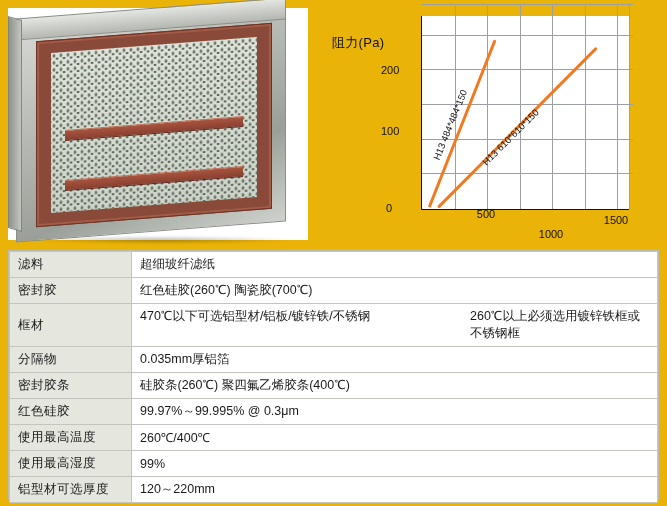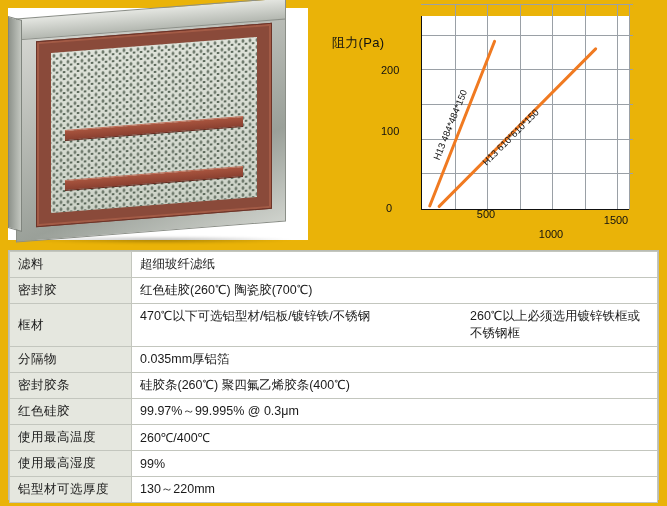--- a/index.html
+++ b/index.html
@@ -229,19 +229,19 @@
         <tr>
           <td class="k">使用最高温度</td>
           <td class="v">260℃/400℃</td>
         </tr>
         <tr>
           <td class="k">使用最高湿度</td>
           <td class="v">99%</td>
         </tr>
         <tr>
           <td class="k">铝型材可选厚度</td>
-          <td class="v">130～220mm</td>
+          <td class="v">120～220mm</td>
         </tr>
       </tbody>
     </table>
   </div>
 
 </div>
 
 </body></html>

